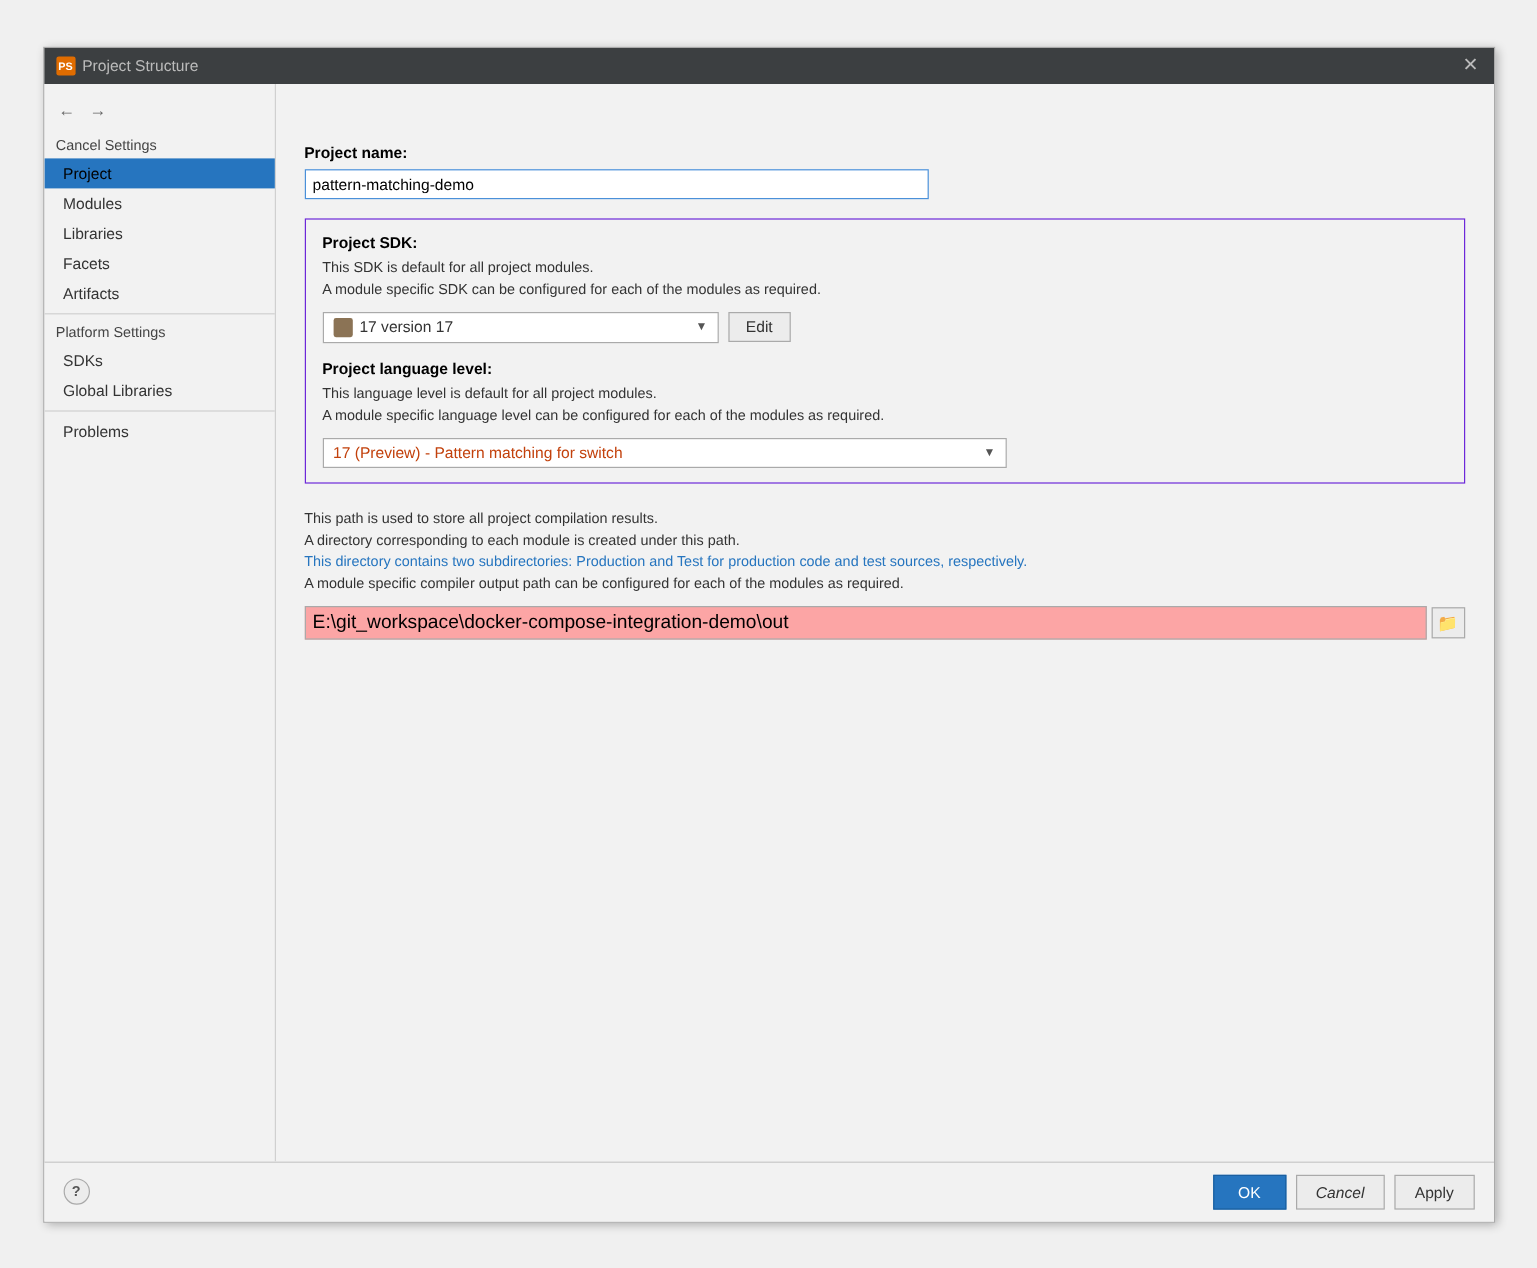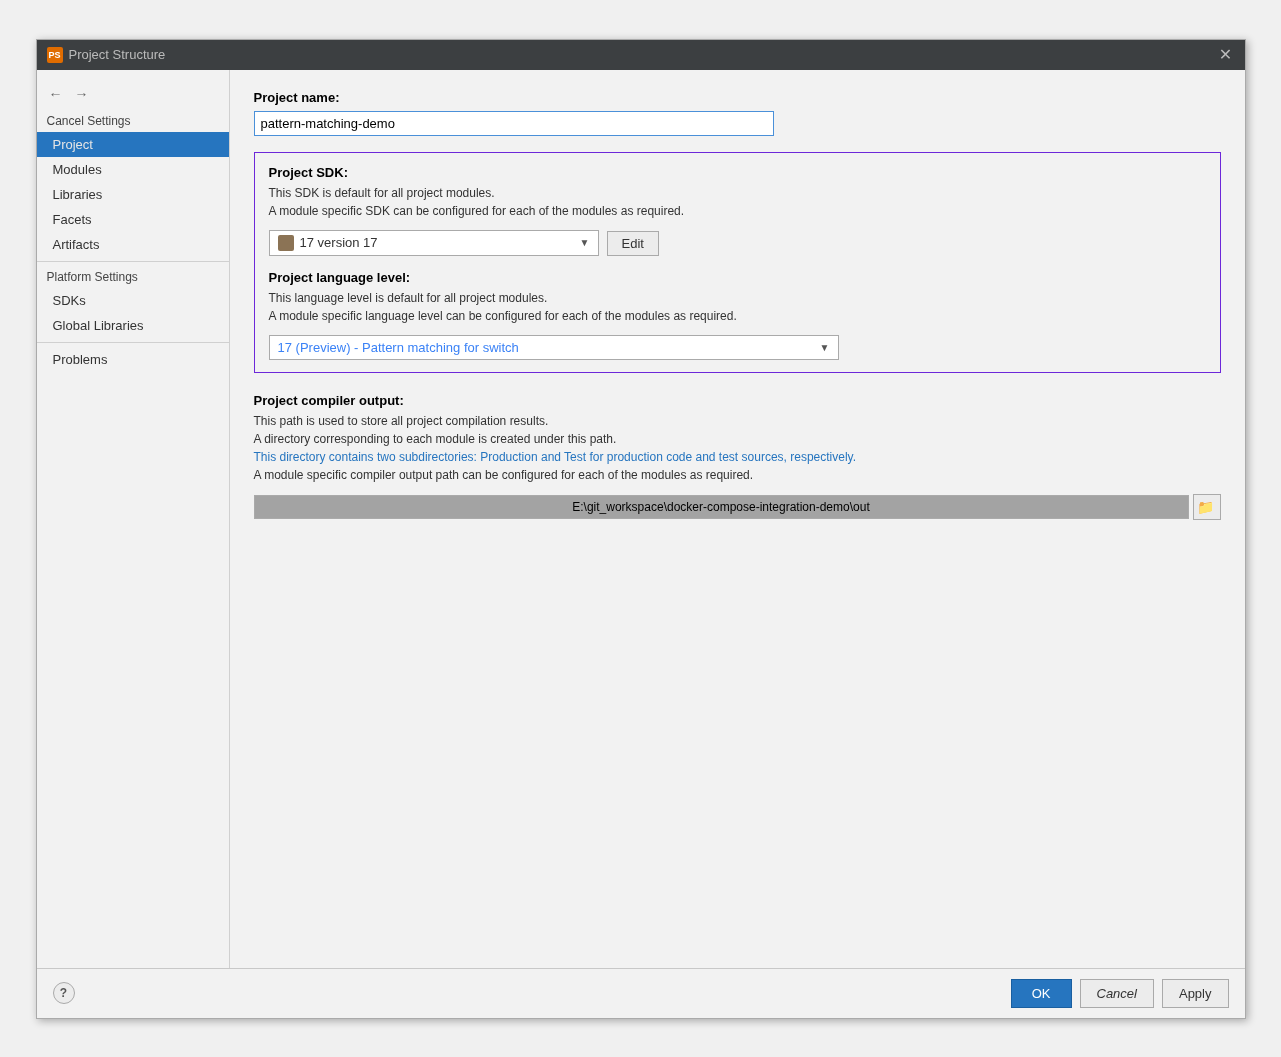--- a/index.html
+++ b/index.html
@@ -94,32 +94,33 @@
       font-weight: normal;
     }
     .sidebar-item {
       padding: 5px 10px 5px 16px;
       cursor: pointer;
       color: #333;
       font-size: 13px;
     }
     .sidebar-item.active {
       background: #2675bf;
-      color: #e5e5e5;
+      color: #000000;
     }
     .sidebar-divider {
       height: 1px;
       background: #d0d0d0;
       margin: 4px 0;
     }
     .main-content {
       flex: 1;
       padding: 20px 24px;
       overflow-y: auto;
       background: #f2f2f2;
+      margin-top: 30px;
     }
     .field-label {
       font-size: 13px;
       font-weight: bold;
       margin-bottom: 6px;
       color: #000;
     }
     .text-input {
       width: 520px;
       padding: 4px 6px;
@@ -141,21 +142,21 @@
       margin-bottom: 4px;
     }
     .section-desc {
       font-size: 12px;
       color: #333;
       line-height: 1.5;
       margin-bottom: 10px;
     }
     .sdk-row {
       display: flex;
-      align-items: flex-end;
+      align-items: center;
       gap: 8px;
     }
     .sdk-select {
       display: flex;
       align-items: center;
       width: 330px;
       border: 1px solid #aaa;
       background: white;
       padding: 4px 8px;
       cursor: pointer;
@@ -197,38 +198,37 @@
       width: 570px;
       border: 1px solid #aaa;
       background: white;
       padding: 4px 8px;
       cursor: pointer;
       margin-top: 8px;
     }
     .lang-dropdown-text {
       flex: 1;
       font-size: 13px;
-      color: #3b82f6;
+      color: #c2410c;
     }
     .compiler-section {
       margin-top: 20px;
     }
     .compiler-path-row {
       display: flex;
       align-items: center;
       gap: 4px;
       margin-top: 8px;
     }
     .path-input {
       flex: 1;
       padding: 4px 6px;
       border: 1px solid #aaa;
-      background: #a3a3a3;
-      font-size: 12px;
-      text-align: center;
+      background: #fca5a5;
+      font-size: 16px;
     }
     .folder-btn {
       width: 28px;
       height: 26px;
       border: 1px solid #aaa;
       background: #ececec;
       cursor: pointer;
       display: flex;
       align-items: center;
       justify-content: center;
@@ -354,21 +354,20 @@
           <span>A module specific language level can be configured for each of the modules as required.</span>
         </div>
         <div class="lang-dropdown">
           <span class="lang-dropdown-text">17 (Preview) - Pattern matching for switch</span>
           <span class="dropdown-arrow">▼</span>
         </div>
       </div>
 
       
       <div class="compiler-section">
-        <div class="section-title">Project compiler output:</div>
         <div class="section-desc">
           <span>This path is used to store all project compilation results.</span><br>
           <span>A directory corresponding to each module is created under this path.</span><br>
           <span class="highlight-blue">This directory contains two subdirectories: Production and Test for production code and test sources, respectively.</span><br>
           <span>A module specific compiler output path can be configured for each of the modules as required.</span>
         </div>
         <div class="compiler-path-row">
           <input type="text" class="path-input" value="E:\git_workspace\docker-compose-integration-demo\out" style="">
           <button class="folder-btn">
             <span>📁</span>

